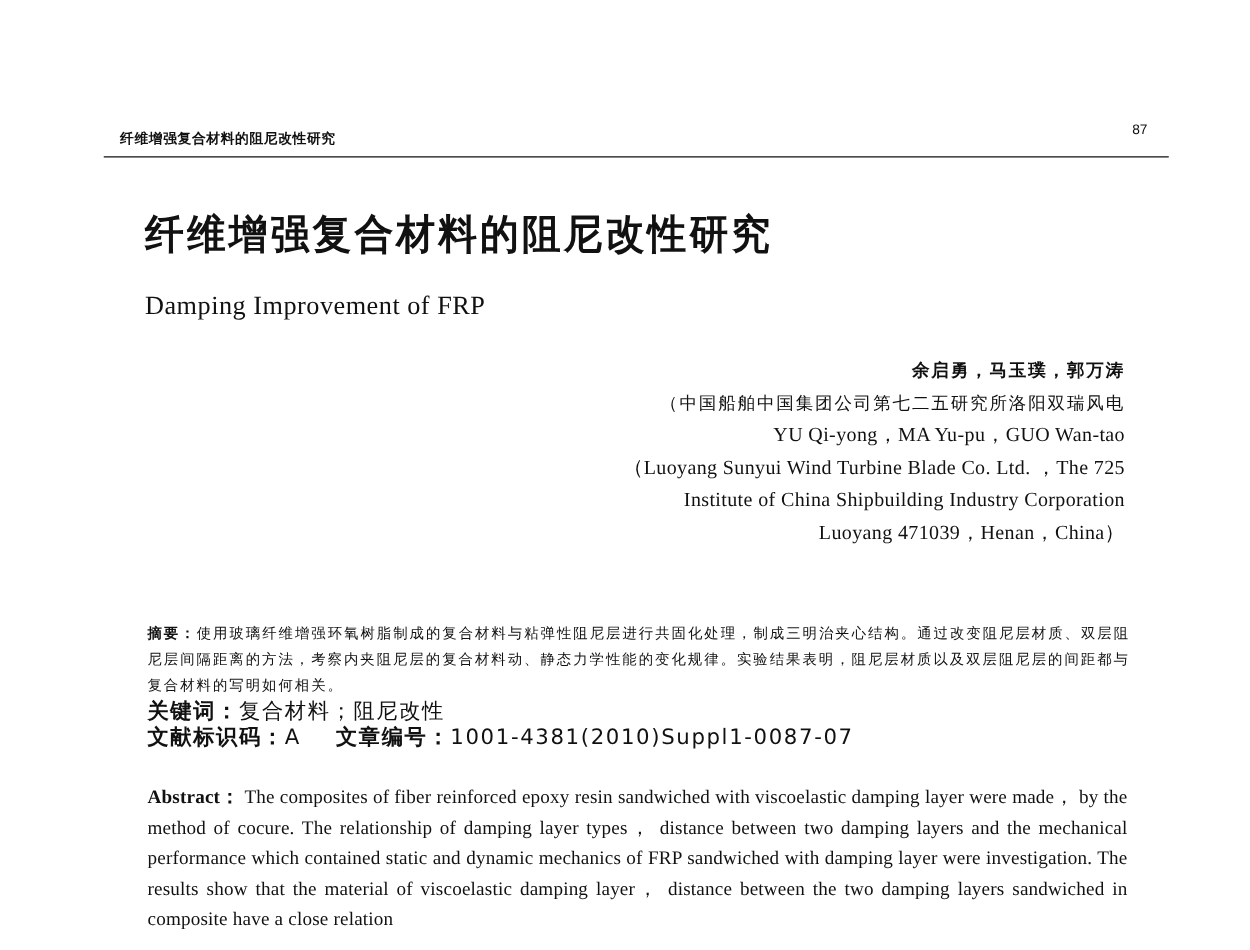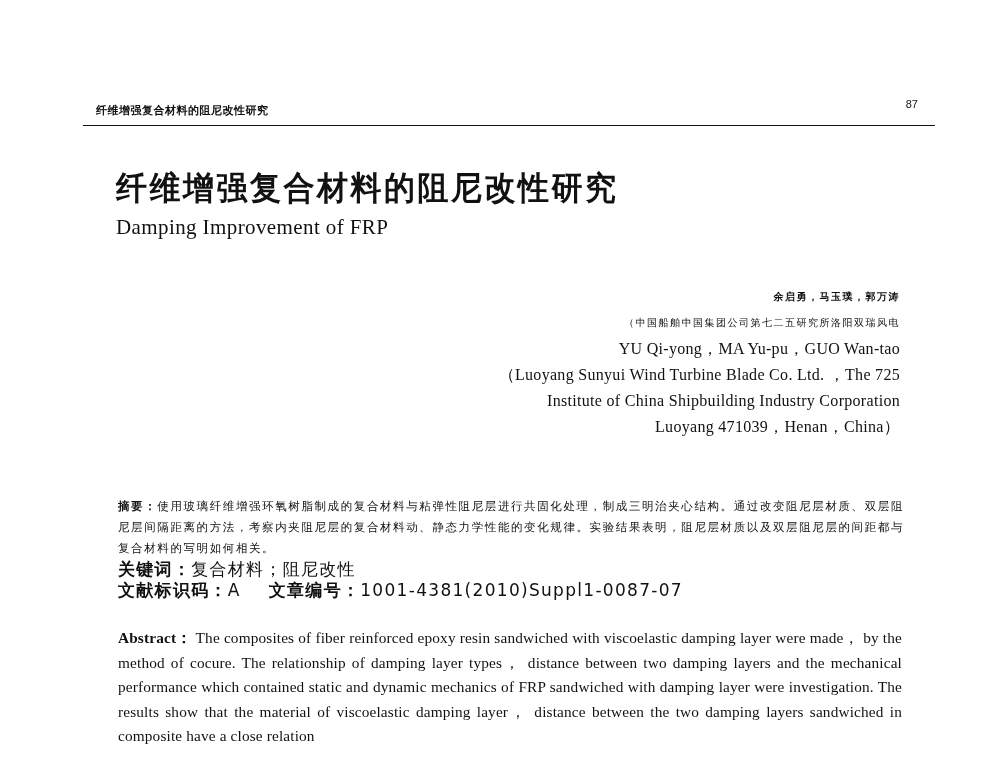--- a/index.html
+++ b/index.html
@@ -46,38 +46,38 @@
       font-family: "DejaVu Sans", sans-serif;
       font-size: 31px;
       font-weight: bold;
       letter-spacing: 2.5px;
       transform: scaleY(1.05);
       transform-origin: left top;
     }
     .title-en {
       position: absolute;
       left: 116px;
-      top: 215px;
+      top: 232px;
       font-family: "Liberation Serif", serif;
       font-size: 21px;
       letter-spacing: 0.4px;
     }
     .affil-block {
       position: absolute;
       right: 100px;
       top: 284px;
       text-align: right;
     }
     .affil-line {
       line-height: 26px;
       white-space: nowrap;
     }
     .cn-line {
       font-family: "DejaVu Sans", sans-serif;
-      font-size: 10px;
+      font-size: 14px;
       letter-spacing: 1.5px;
     }
     .cn-authors {
       font-weight: bold;
     }
     .en-line {
       font-family: "Liberation Serif", serif;
       font-size: 16px;
       letter-spacing: 0.3px;
     }

